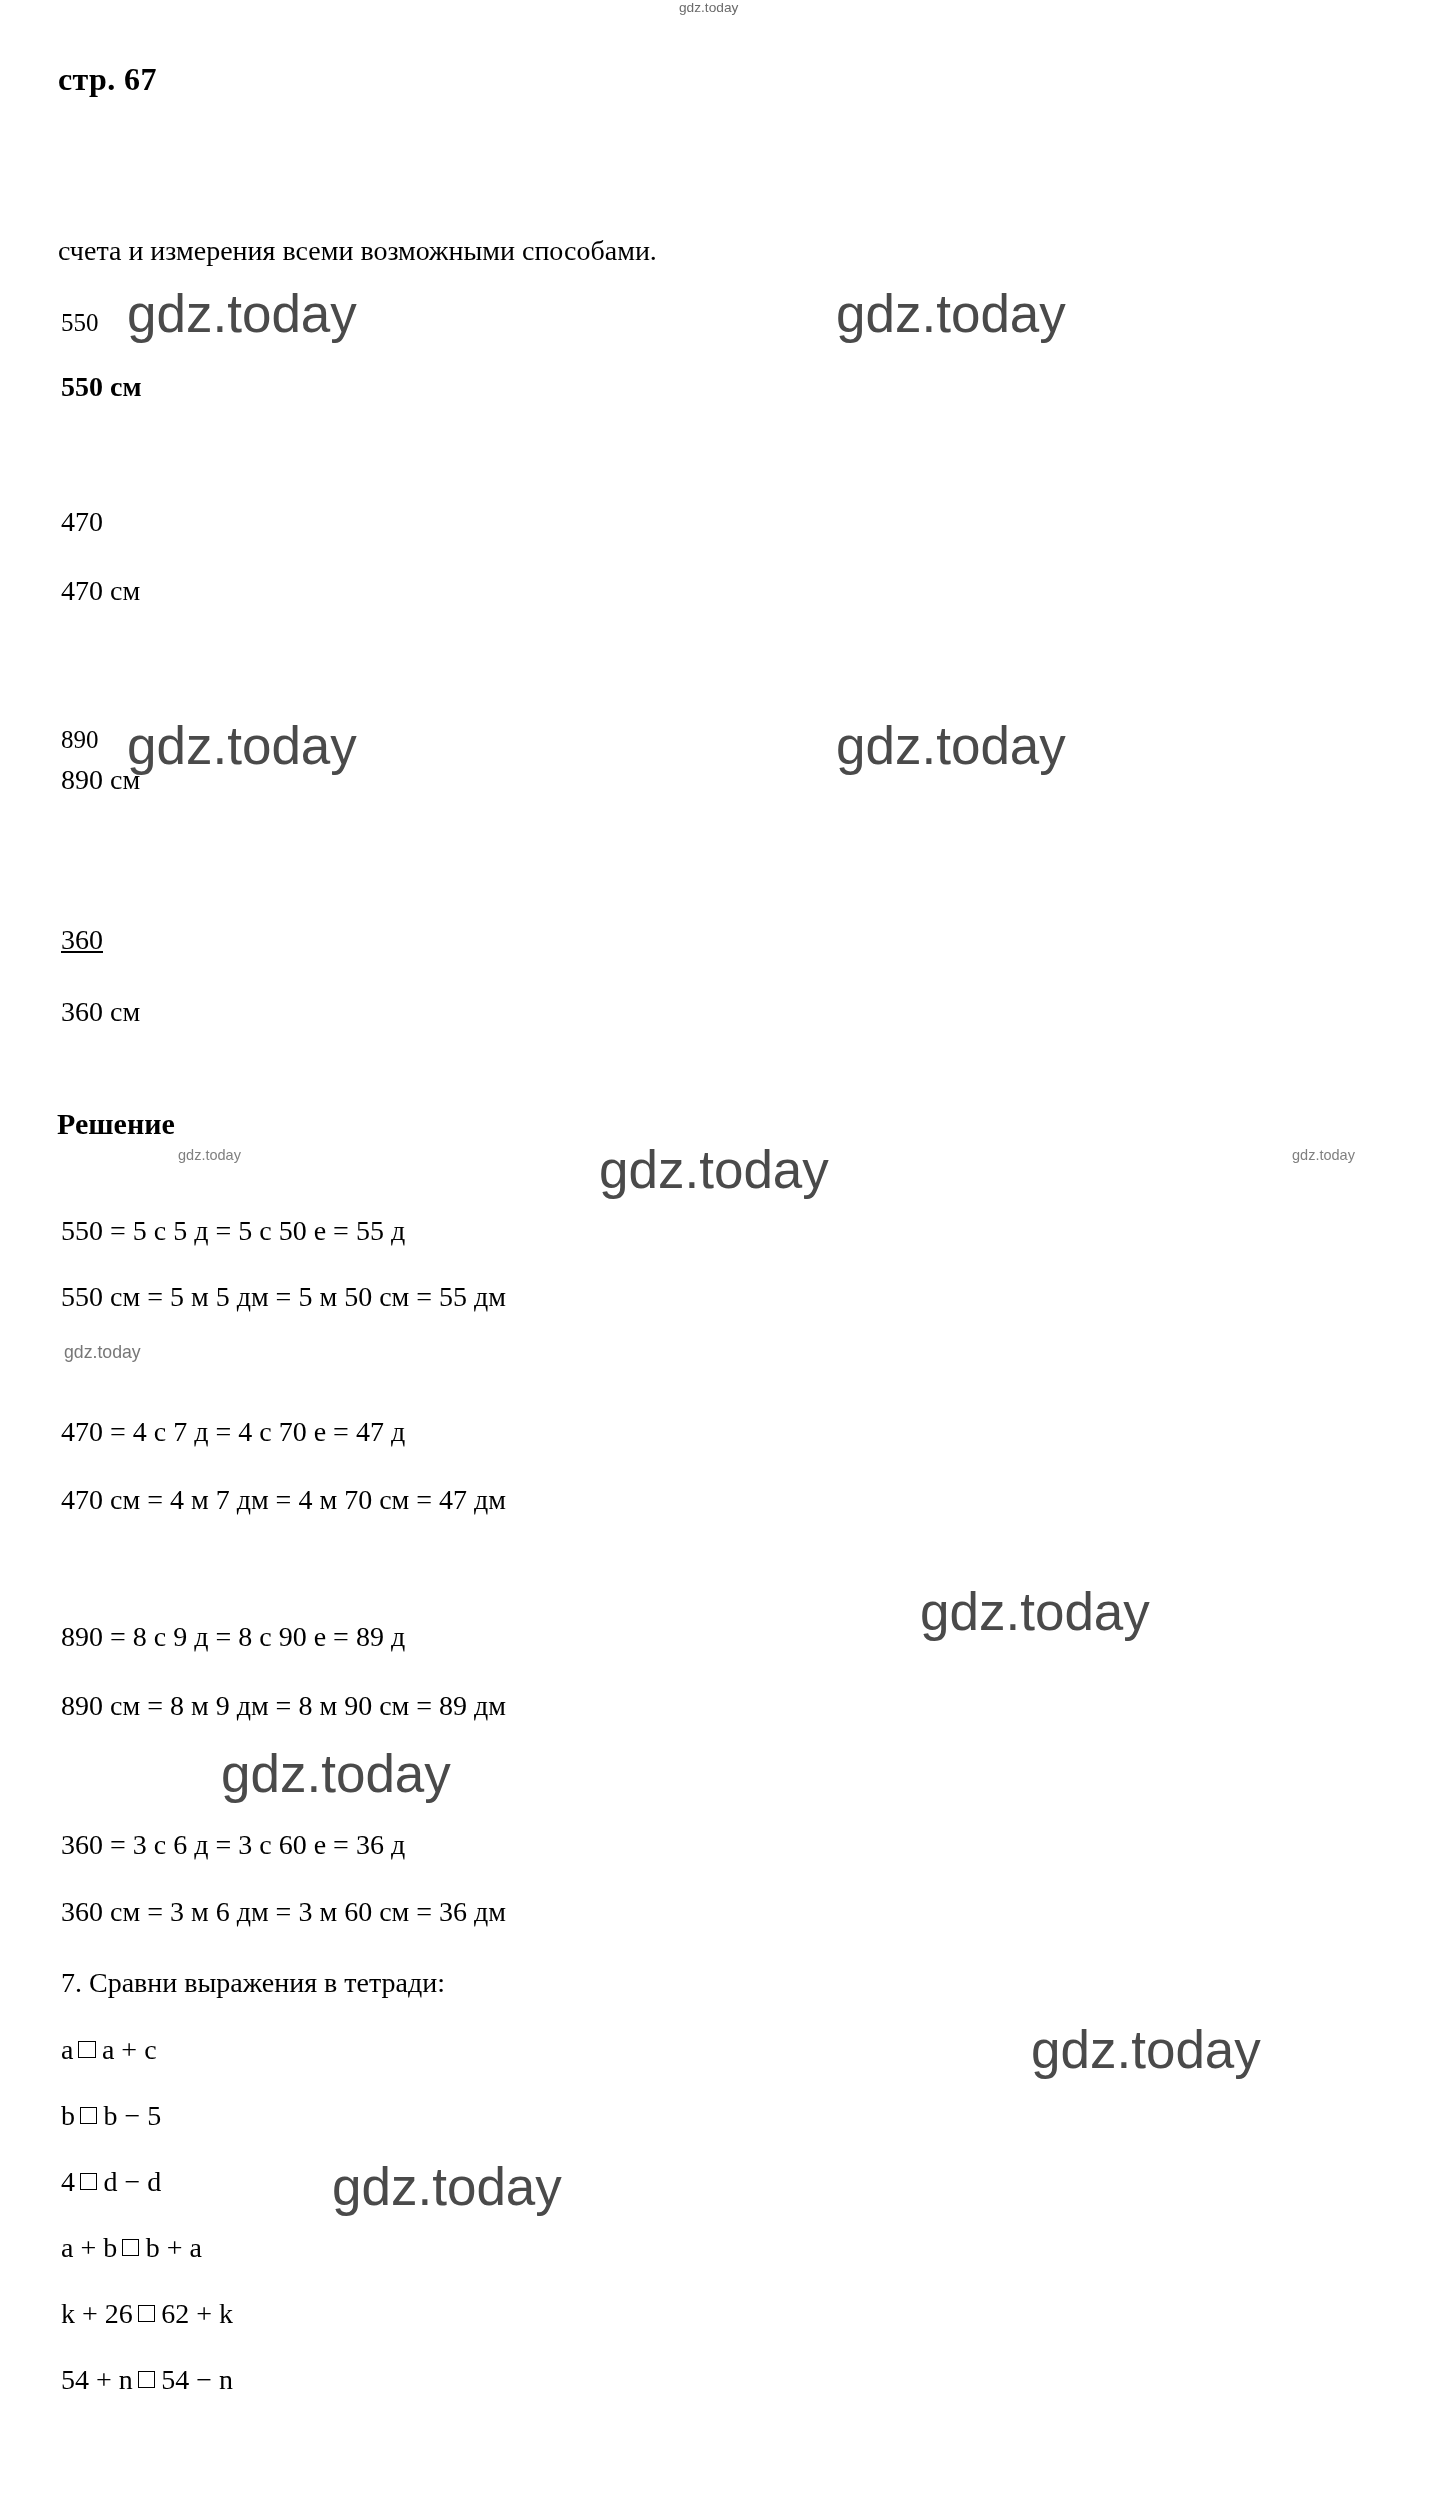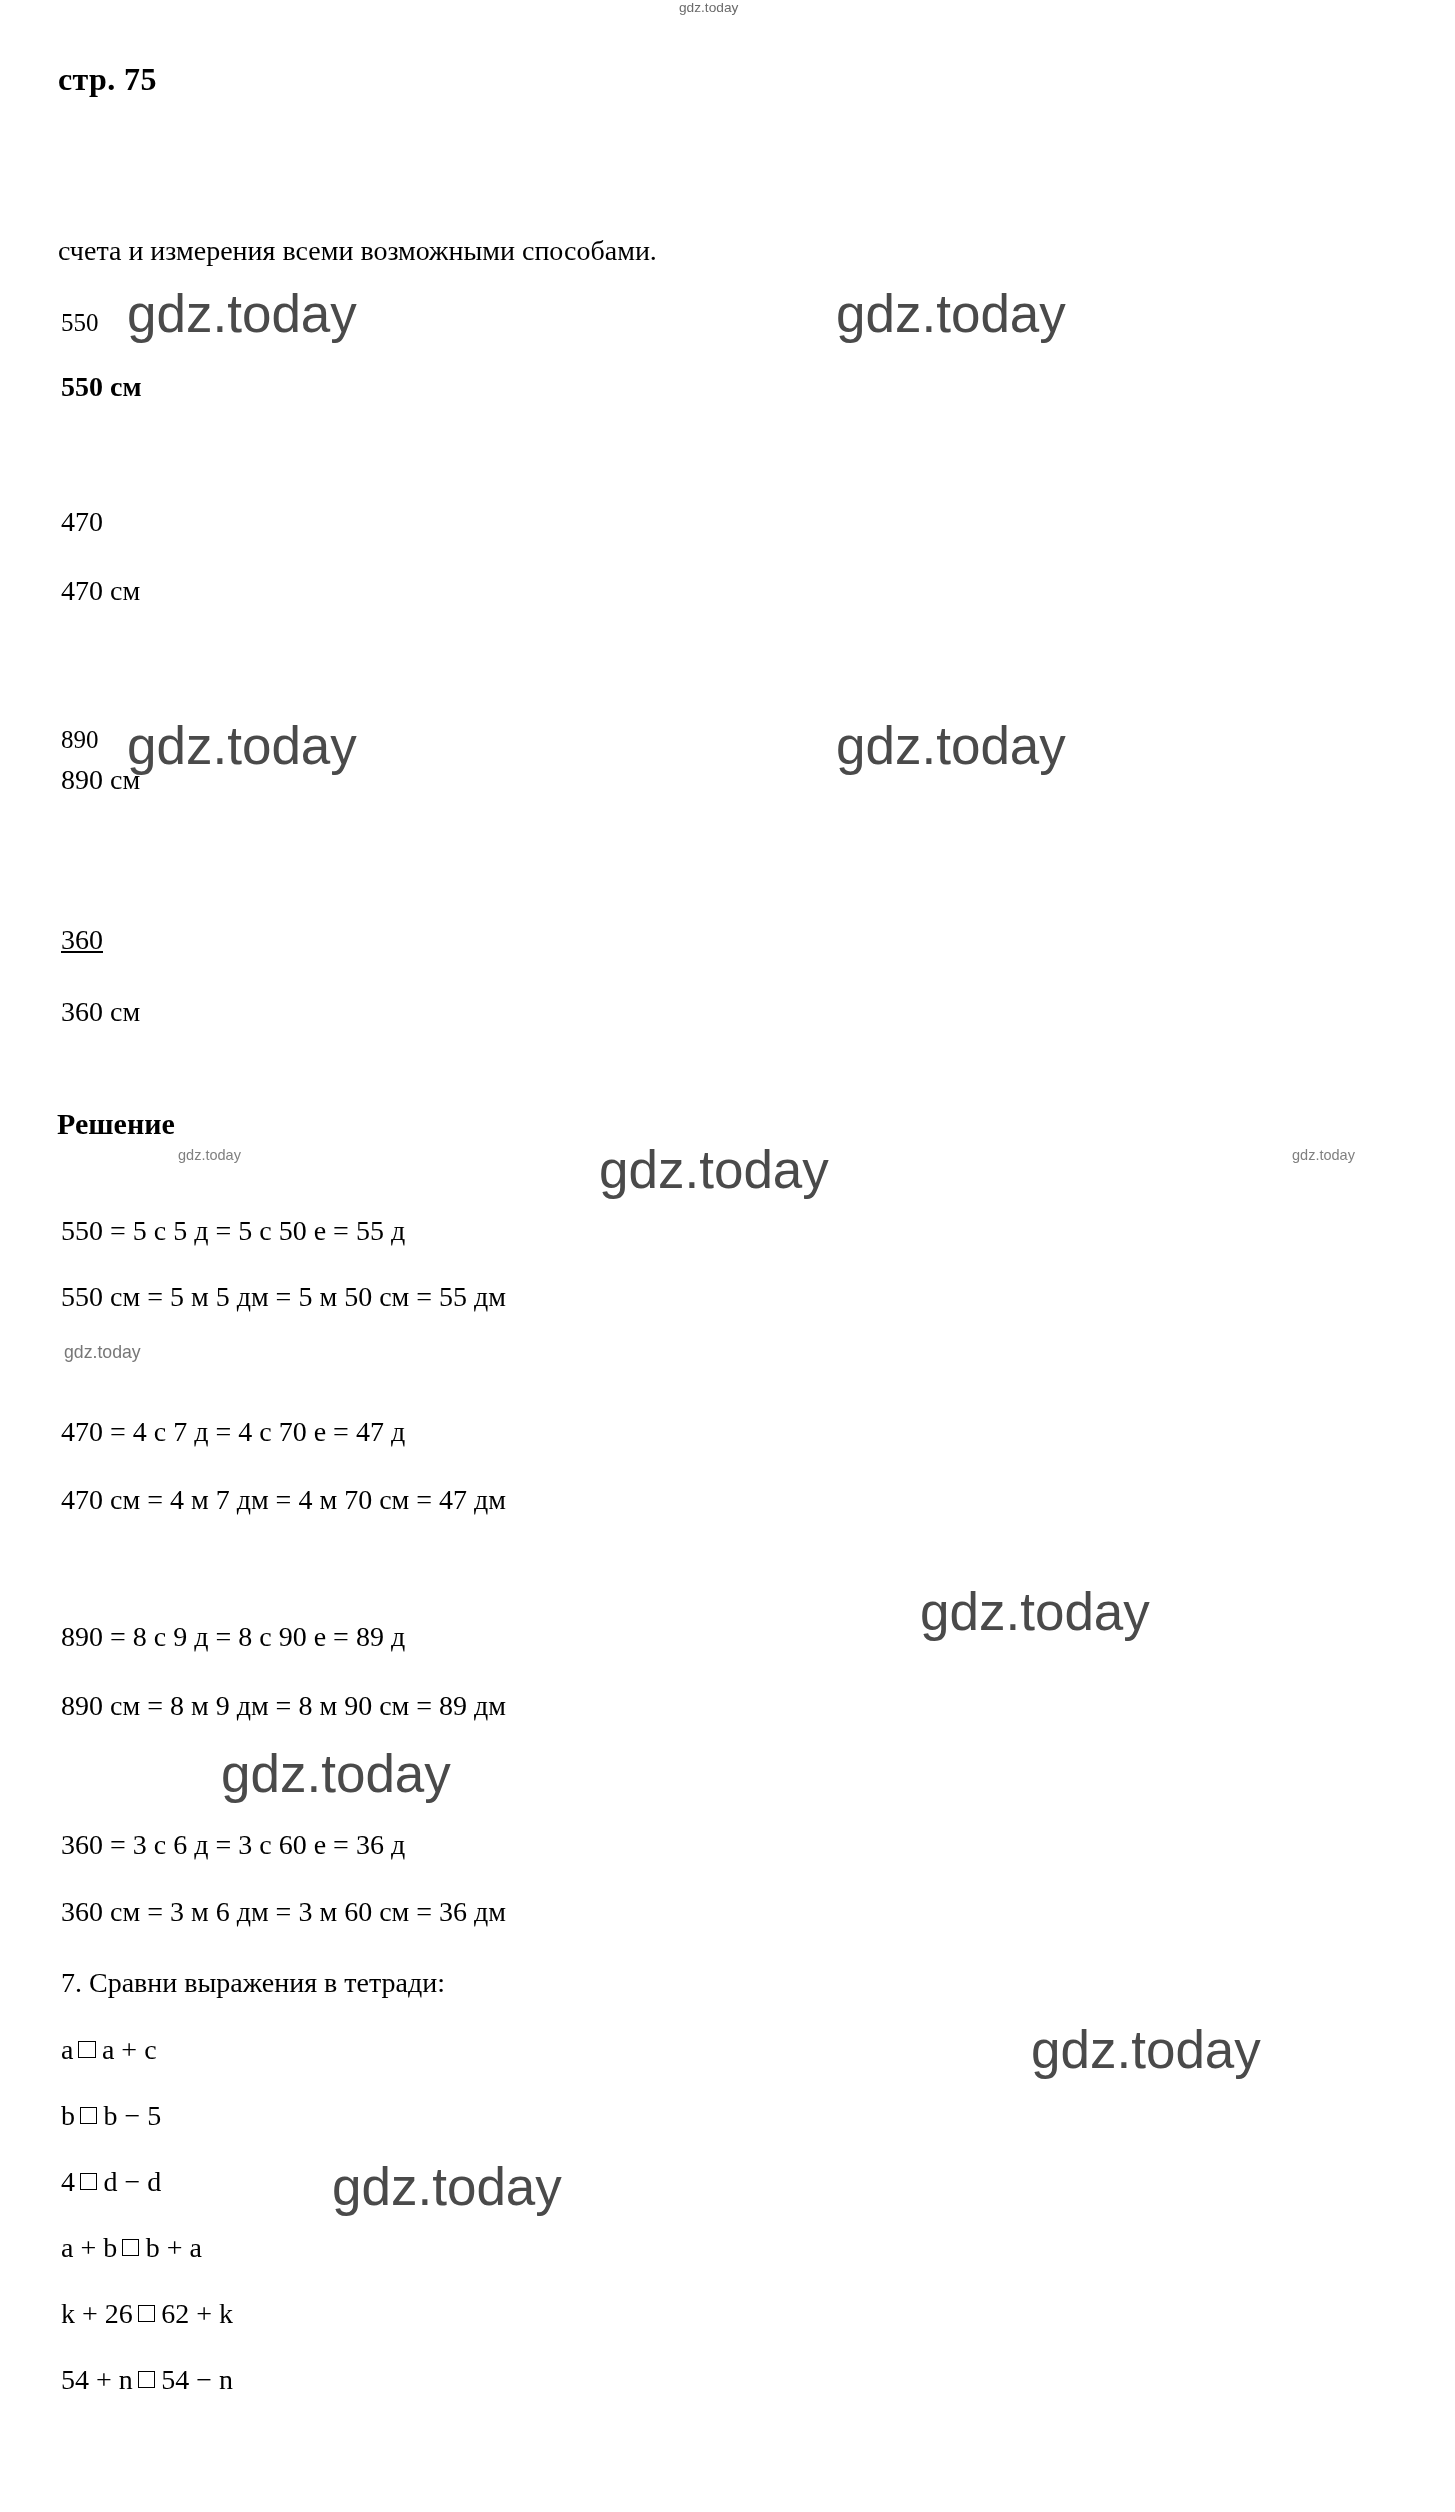--- a/index.html
+++ b/index.html
@@ -83,21 +83,21 @@
   <div class="wm wm-big" style="left:836px; top:715px;">gdz.today</div>
   <div class="wm wm-big" style="left:599px; top:1139px;">gdz.today</div>
   <div class="wm wm-tiny" style="left:178px; top:1147px;">gdz.today</div>
   <div class="wm wm-tiny" style="left:1292px; top:1147px;">gdz.today</div>
   <div class="wm wm-small" style="left:64px; top:1342px;">gdz.today</div>
   <div class="wm wm-big" style="left:920px; top:1581px;">gdz.today</div>
   <div class="wm wm-big" style="left:221px; top:1743px;">gdz.today</div>
   <div class="wm wm-big" style="left:1031px; top:2019px;">gdz.today</div>
   <div class="wm wm-big" style="left:332px; top:2156px;">gdz.today</div>
 
-  <div class="page-num">стр. 75</div>
+  <div class="page-num">стр. 67</div>
 
   <div class="task-text" style="left:58px; top:233px; width:1350px;">счета и измерения всеми возможными способами.</div>
 
   <div class="line" style="left:61px; top:309px; font-size:25px;">550</div>
   <div class="line" style="left:61px; top:371px;font-weight:bold;">550 см</div>
 
   <div class="line" style="left:61px; top:506px;">470</div>
   <div class="line" style="left:61px; top:575px;">470 см</div>
 
   <div class="line" style="left:61px; top:726px; font-size:25px;">890</div>

